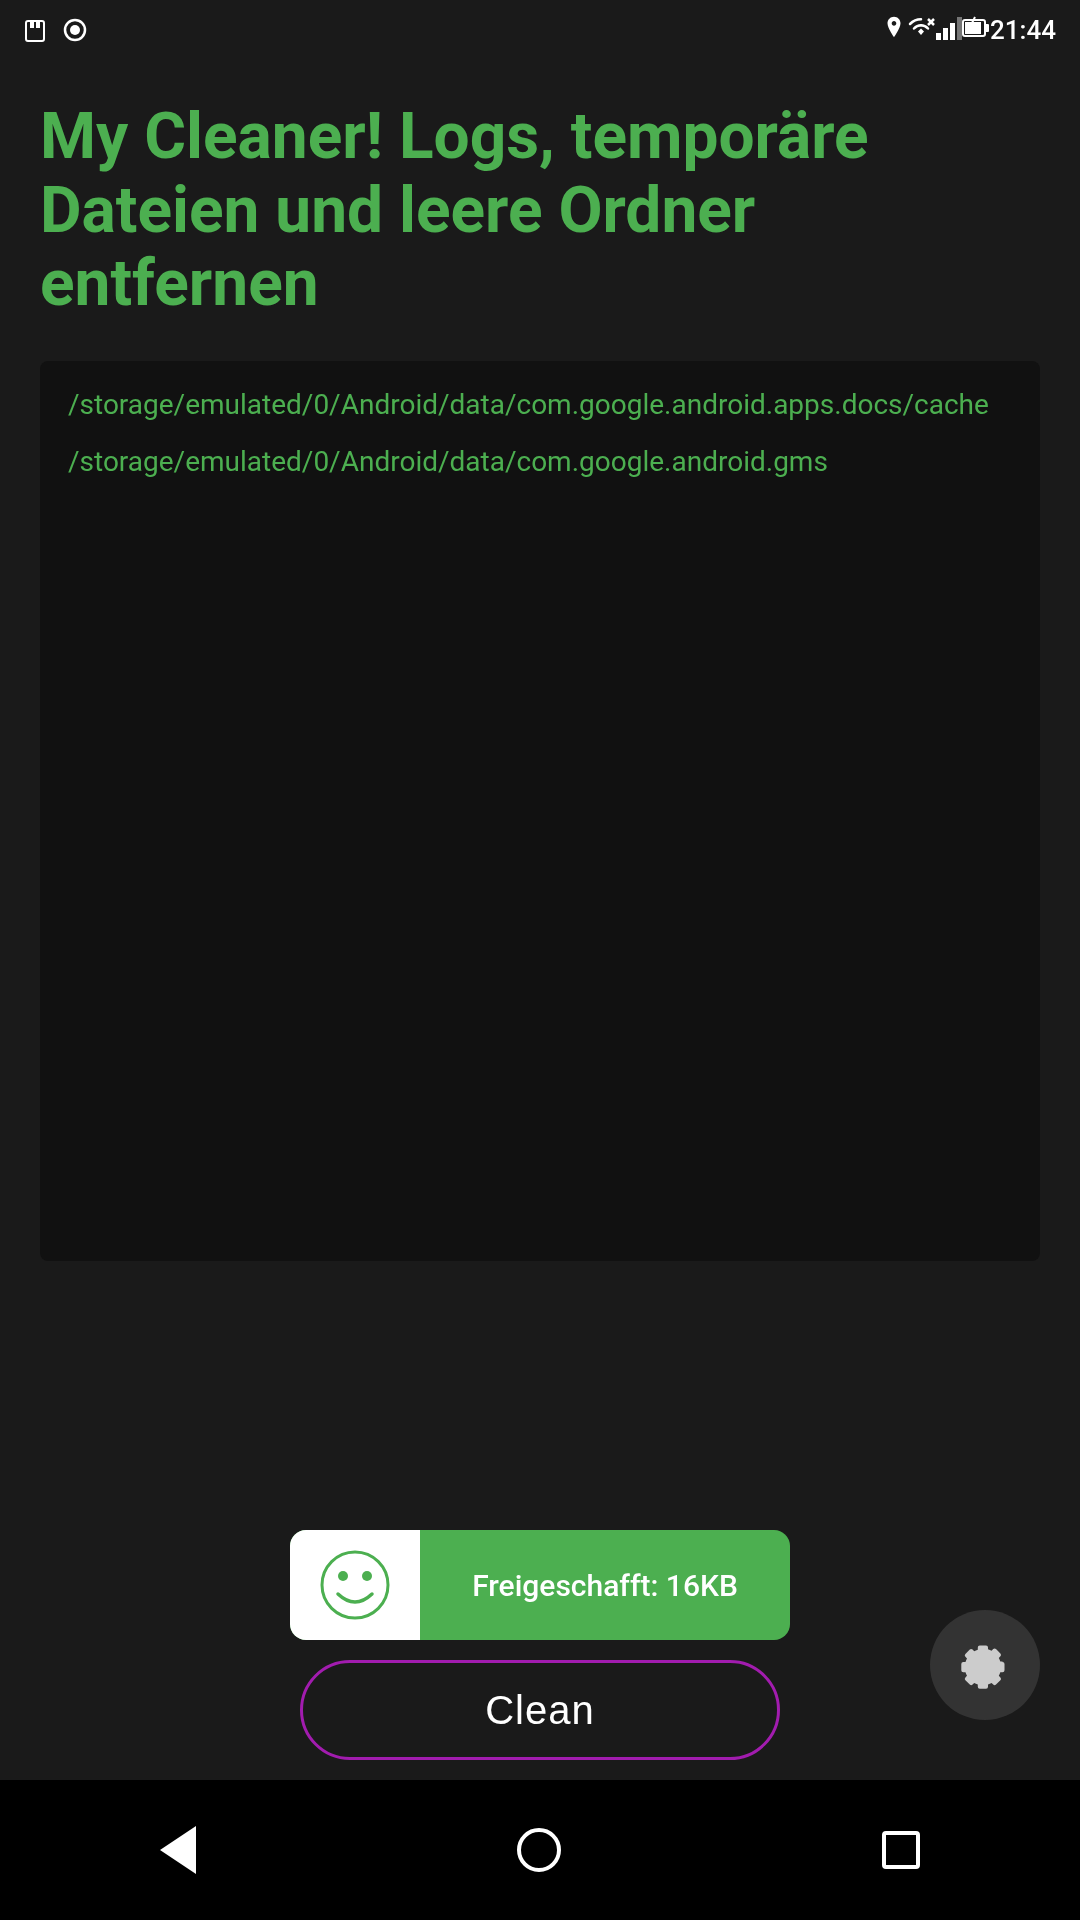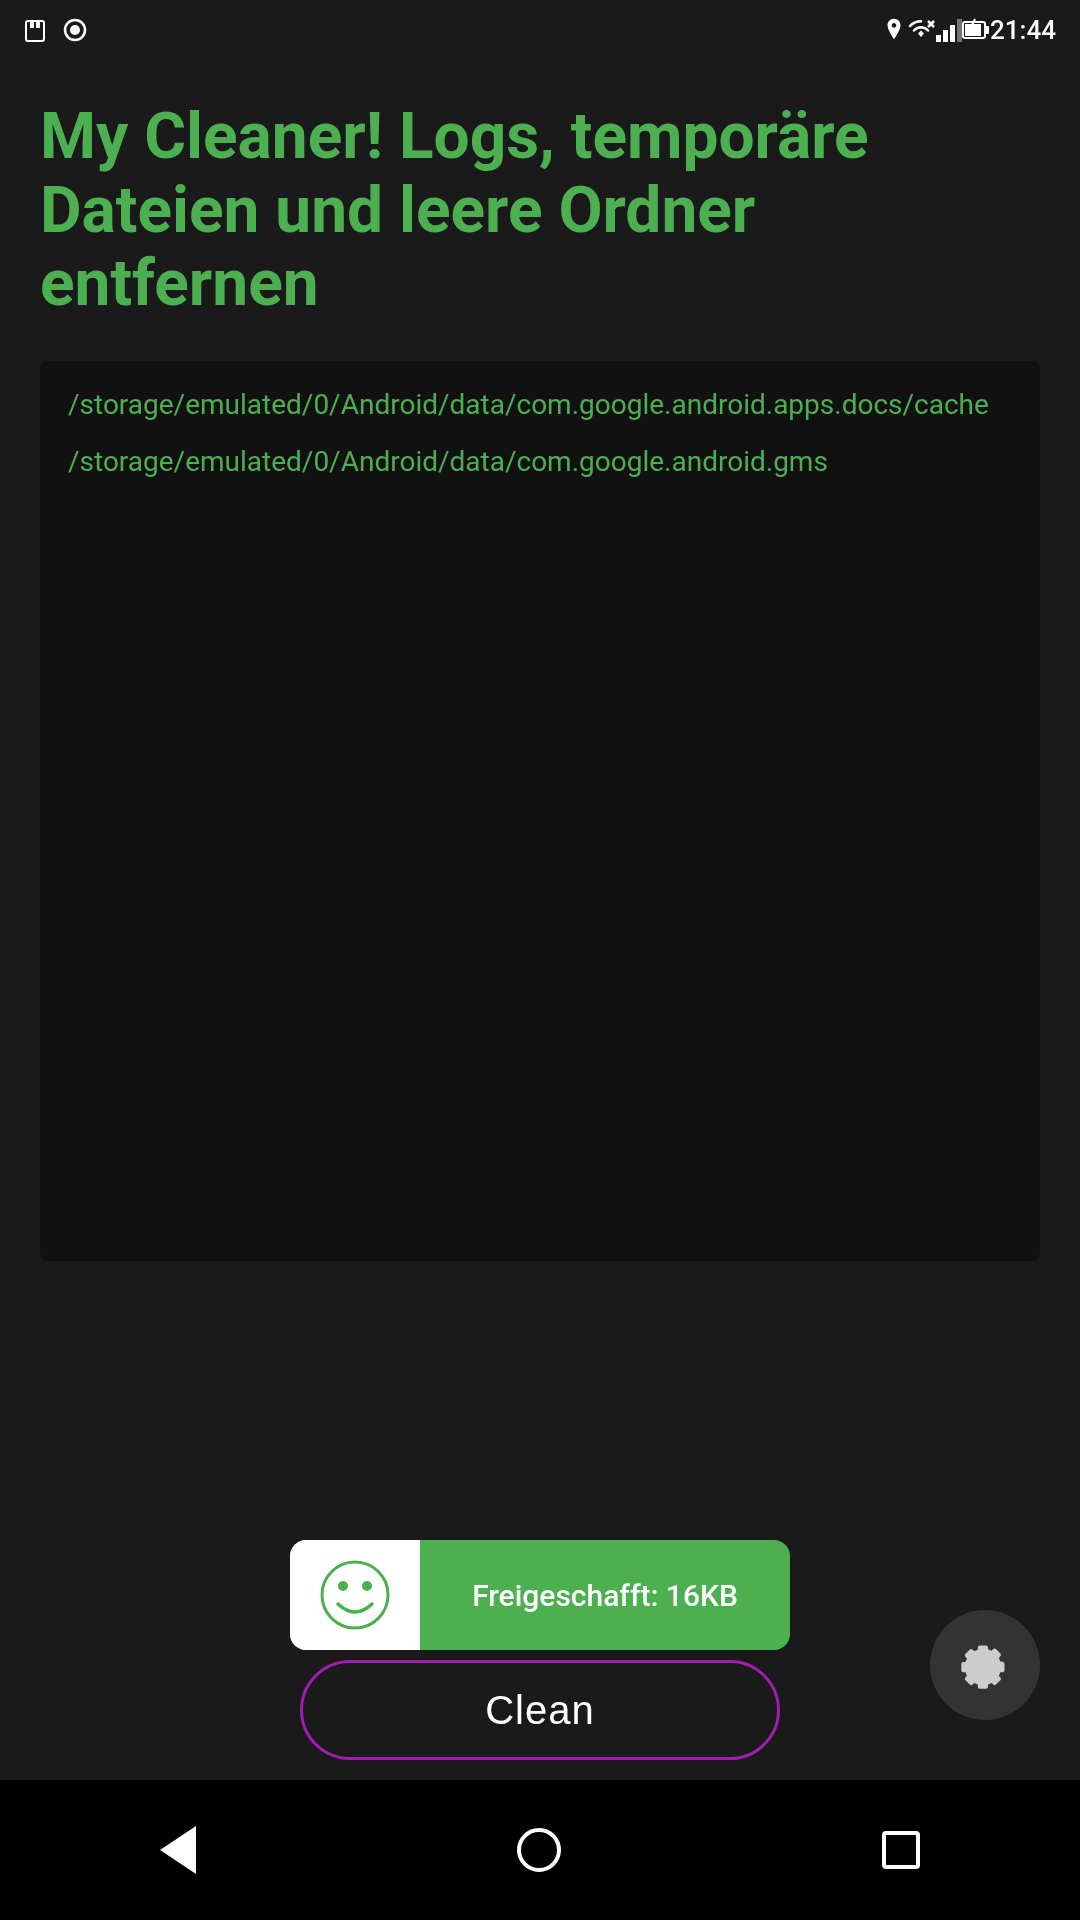--- a/index.html
+++ b/index.html
@@ -27,21 +27,20 @@
     }
 
     .status-bar-left {
       display: flex;
       align-items: center;
       gap: 12px;
     }
 
     .status-bar-right {
       display: flex;
-      align-items: center;
     }
 
     .status-time {
       color: #ffffff;
       font-size: 26px;
       font-weight: 500;
     }
 
     
     .main-content {
@@ -73,21 +72,21 @@
 
     
     .bottom-area {
       position: absolute;
       bottom: 160px;
       left: 0;
       right: 0;
       display: flex;
       flex-direction: column;
       align-items: center;
-      gap: 10px;
+      gap: 20px;
     }
 
     
     .freed-banner {
       width: 500px;
       height: 110px;
       background-color: #4caf50;
       border-radius: 16px;
       display: flex;
       align-items: stretch;

